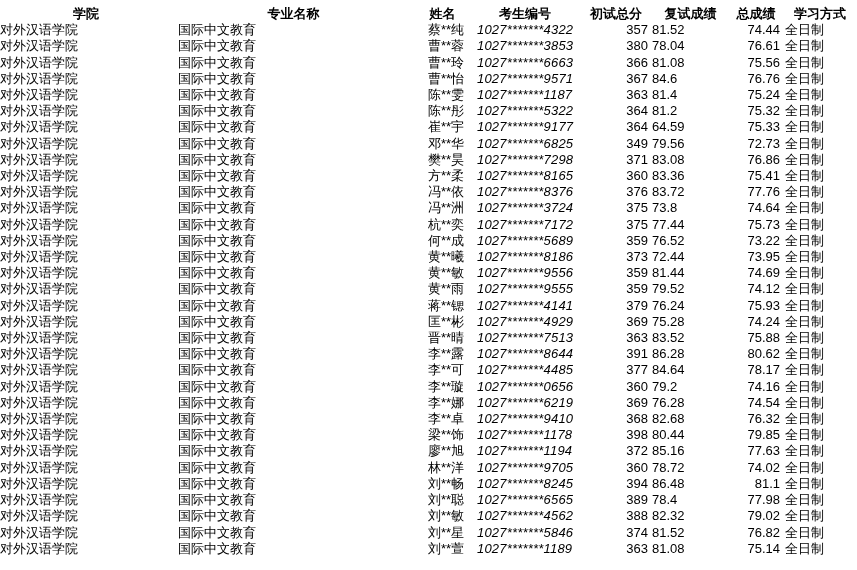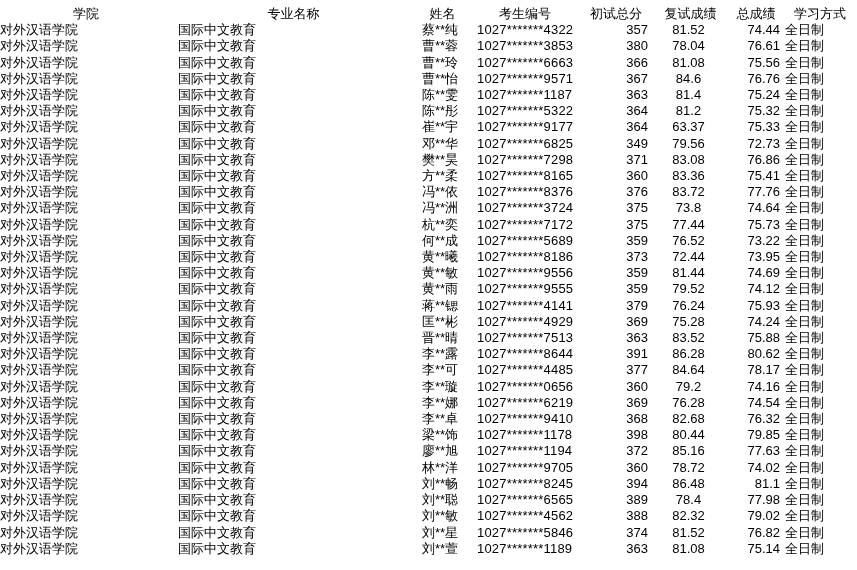--- a/index.html
+++ b/index.html
@@ -6,27 +6,27 @@
   body{
     width:857px;height:570px;overflow:hidden;background:#ffffff;color:#000000;
     font-family:"Liberation Sans","DejaVu Sans",sans-serif;
   }
   .sheet{padding-top:6px;}
   table{border-collapse:collapse;table-layout:fixed;width:857px;}
   th,td{
     padding:0;margin:0;font-size:13px;line-height:16.2px;
     white-space:nowrap;overflow:hidden;vertical-align:middle;
   }
-  thead th{font-weight:normal;text-align:center;}
+  thead th{font-weight:bold;text-align:center;}
   td.c0{text-align:left;}
   td.c1{text-align:left;padding-left:6px;margin-left:19px;}
-  td.c2{text-align:left;padding-left:7px;margin-left:17px;}
-  td.c3{text-align:left;padding-left:7px;letter-spacing:0.2px;}
+  td.c2{text-align:center;padding-left:7px;margin-left:17px;}
+  td.c3{text-align:left;padding-left:7px;letter-spacing:0.2px;font-style:italic;}
   td.c4{text-align:right;padding-right:4px;}
-  td.c5{text-align:center;padding-right:4px;}
+  td.c5{text-align:left;padding-right:4px;}
   td.c6{text-align:right;padding-right:3px;}
   td.c7{text-align:left;padding-left:2px;}
 </style>
 </head>
 <body>
 
 <div class="sheet">
   <table>
     <colgroup>
       <col style="width:172px">
@@ -110,21 +110,21 @@
           <td class="c5">81.2</td>
           <td class="c6">75.32</td>
           <td class="c7">全日制</td>
         </tr>
         <tr>
           <td class="c0">对外汉语学院</td>
           <td class="c1">国际中文教育</td>
           <td class="c2">崔**宇</td>
           <td class="c3">1027*******9177</td>
           <td class="c4">364</td>
-          <td class="c5">63.37</td>
+          <td class="c5">64.59</td>
           <td class="c6">75.33</td>
           <td class="c7">全日制</td>
         </tr>
         <tr>
           <td class="c0">对外汉语学院</td>
           <td class="c1">国际中文教育</td>
           <td class="c2">邓**华</td>
           <td class="c3">1027*******6825</td>
           <td class="c4">349</td>
           <td class="c5">79.56</td>

